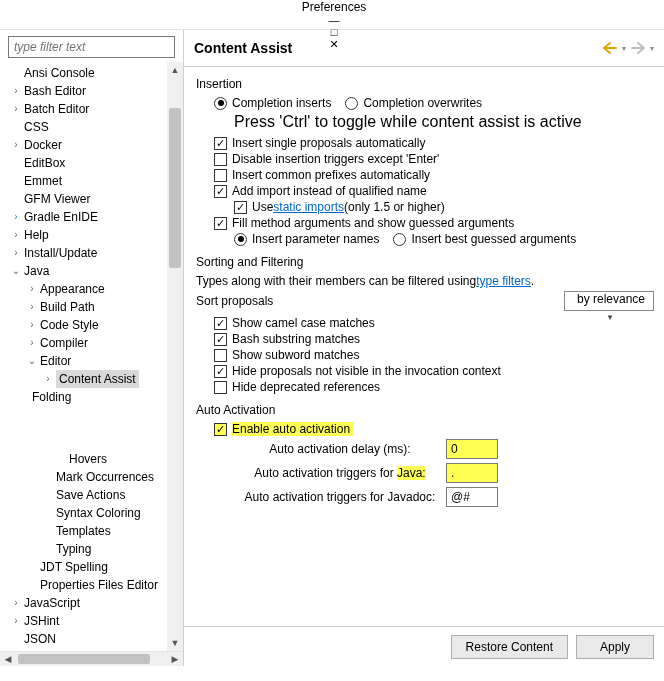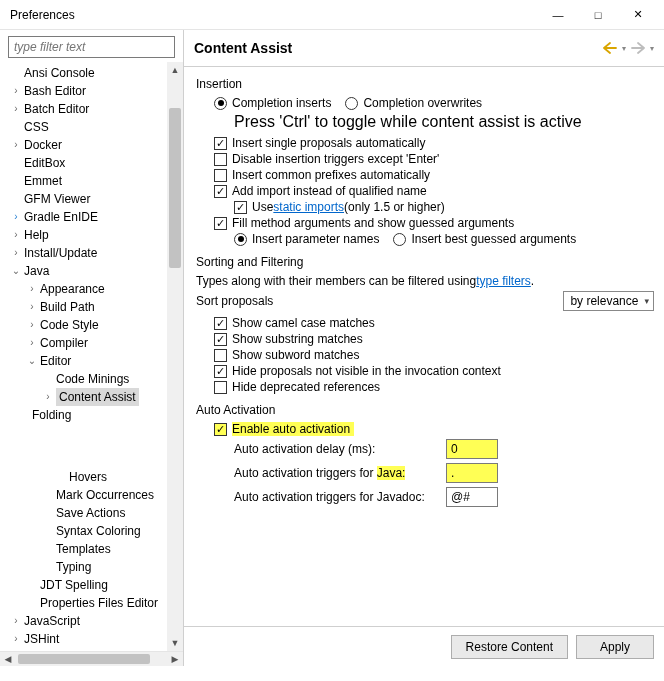--- a/index.html
+++ b/index.html
@@ -10,20 +10,21 @@
     background: #fff;
     color: #000;
     width: 664px; height: 681px;
     overflow: hidden;
   }
   .titlebar {
     height: 30px;
     display: flex; align-items: center;
     padding: 0 6px 0 10px;
     border-bottom: 1px solid #e5e5e5;
+    flex-direction: column;
   }
   .titlebar .title {
     flex: 1; font-size: 12px;
   }
   .titlebar .win-btn {
     width: 40px; height: 30px;
     display: flex; align-items: center; justify-content: center;
     font-family: "Segoe UI Symbol", sans-serif;
     font-size: 11px;
     cursor: pointer;
@@ -142,28 +143,29 @@
   .sort-row {
     display: flex; align-items: center; justify-content: space-between;
     margin: 2px 0 4px 2px;
   }
   .combo {
     border: 1px solid #888; height: 20px;
     display: flex; align-items: center;
     padding: 0 2px 0 6px; gap: 6px;
     min-width: 90px;
     cursor: pointer;
+    flex-direction: column;
   }
   .combo .dd { font-size: 9px; color: #444; padding-right: 2px; }
   .hl { background: #ffff55; }
   .form-row {
     display: flex; align-items: center;
     padding: 2px 0 2px 40px;
   }
-  .form-row .flabel { width: 212px; }
+  .form-row .flabel { width: 212px; text-align: center; }
   .txt {
     border: 1px solid #7a7a7a;
     height: 20px; width: 52px;
     padding: 1px 4px; font-size: 12px;
   }
 
   .footer {
     height: 40px;
     border-top: 1px solid #cfcfcf;
     display: flex; align-items: center; justify-content: flex-end;
@@ -301,26 +303,20 @@
           <li>
             <div class="tree-row" style="padding-left: 26px;">
               <span class="tw">›</span>
               <span class="label-text">Compiler</span>
             </div>
           </li>
           <li>
             <div class="tree-row" style="padding-left: 26px;">
               <span class="tw">⌄</span>
               <span class="label-text">Editor</span>
-            </div>
-          </li>
-          <li>
-            <div class="tree-row" style="padding-left: 42px;">
-              <span class="tw"></span>
-              <span class="label-text">Code Minings</span>
             </div>
           </li>
           <li>
             <div class="tree-row selected" style="padding-left: 42px;">
               <span class="tw">›</span>
               <span class="label-text">Content Assist</span>
             </div>
           </li>
           <li>
             <div class="tree-row" style="padding-left: 18px;">
@@ -502,21 +498,21 @@
             <span>by relevance</span>
             <span class="dd">▾</span>
           </div>
         </div>
         <div class="row indent-1">
           <span class="chk on"></span>
           <span>Show camel case matches</span>
         </div>
         <div class="row indent-1">
           <span class="chk on"></span>
-          <span>Show substring matches</span>
+          <span>Bash substring matches</span>
         </div>
         <div class="row indent-1">
           <span class="chk"></span>
           <span>Show subword matches</span>
         </div>
         <div class="row indent-1">
           <span class="chk on"></span>
           <span>Hide proposals not visible in the invocation context</span>
         </div>
         <div class="row indent-1">

